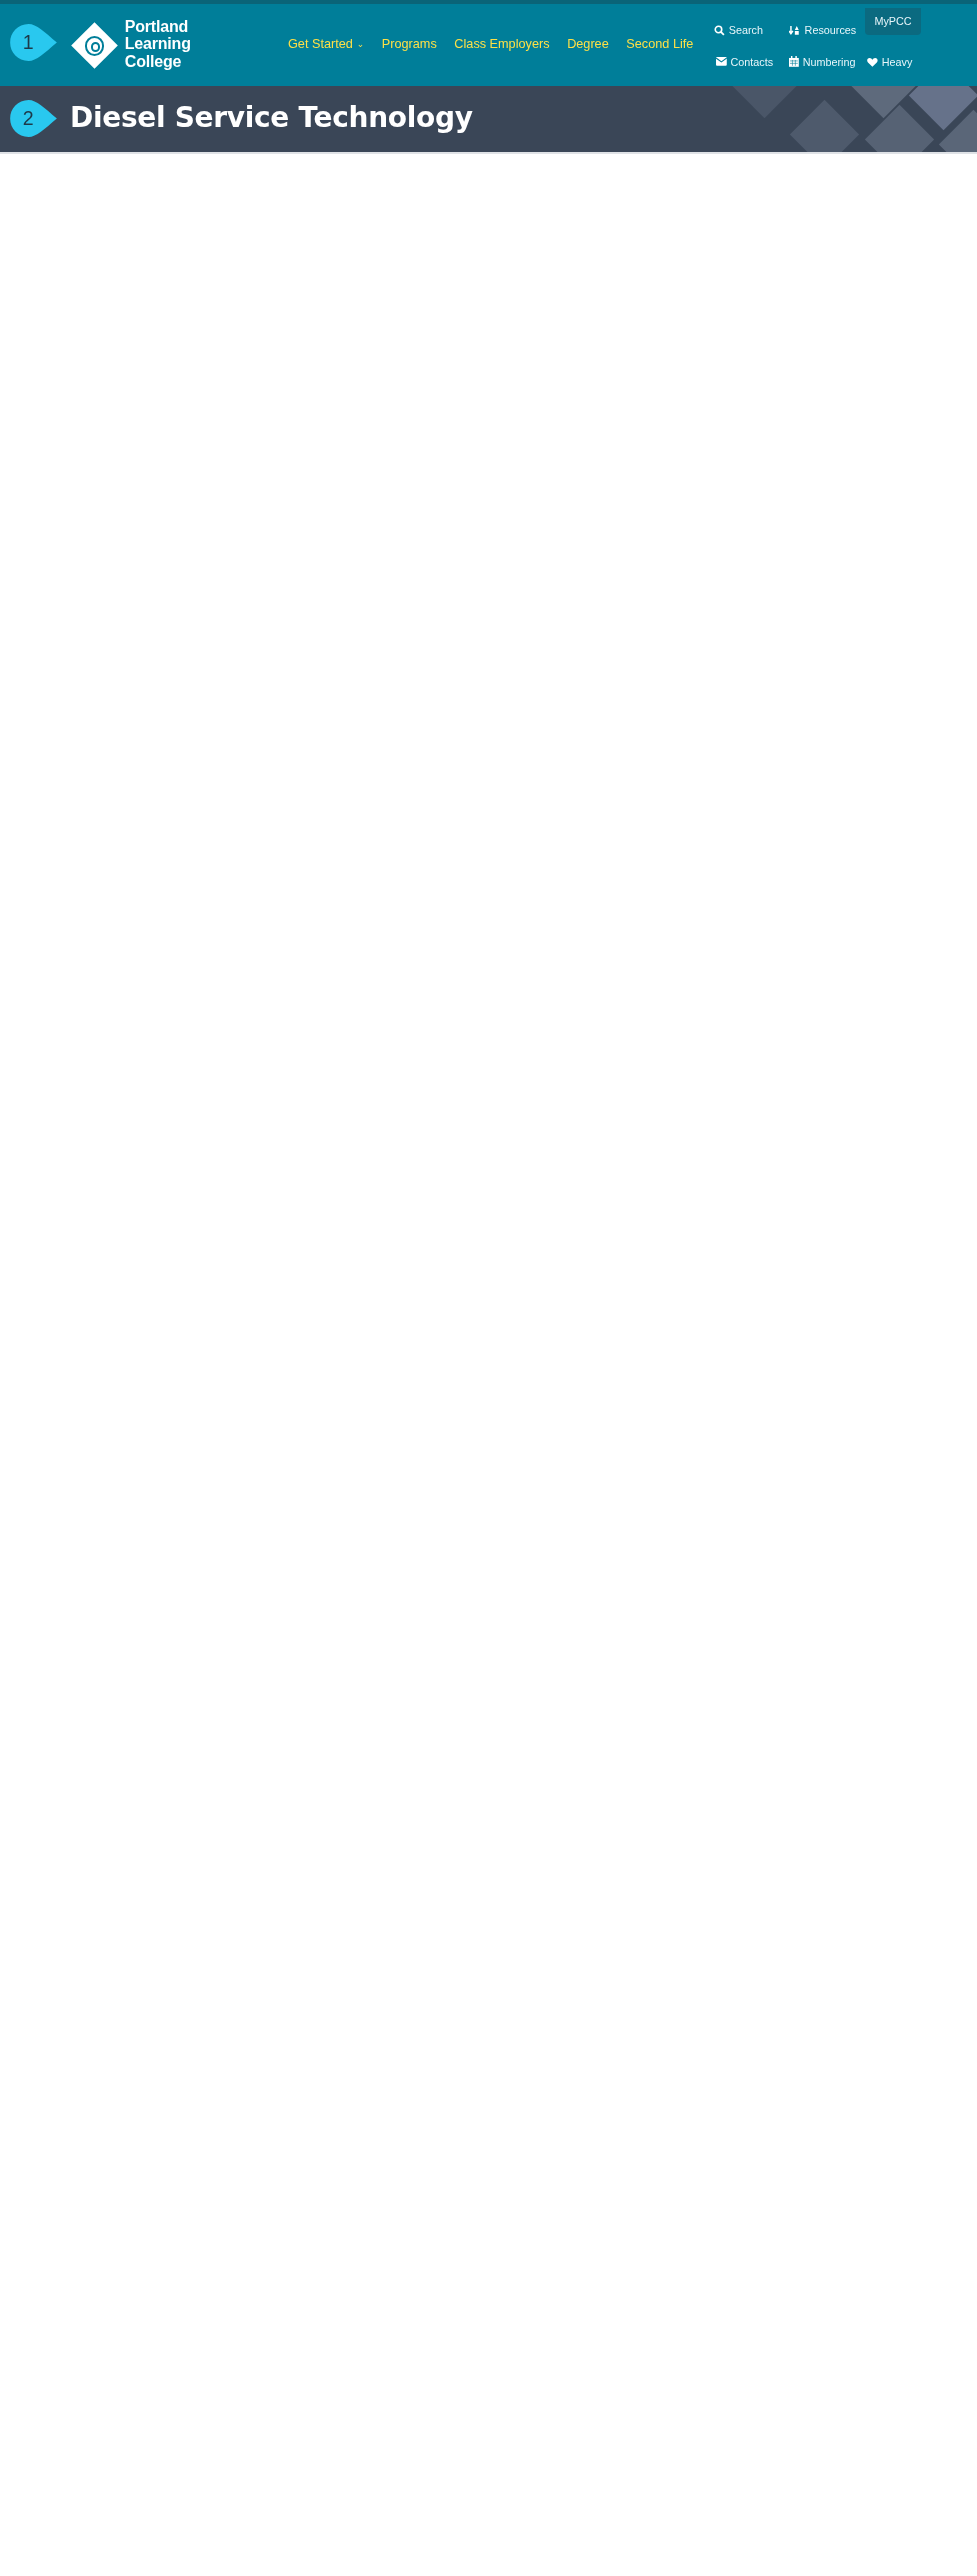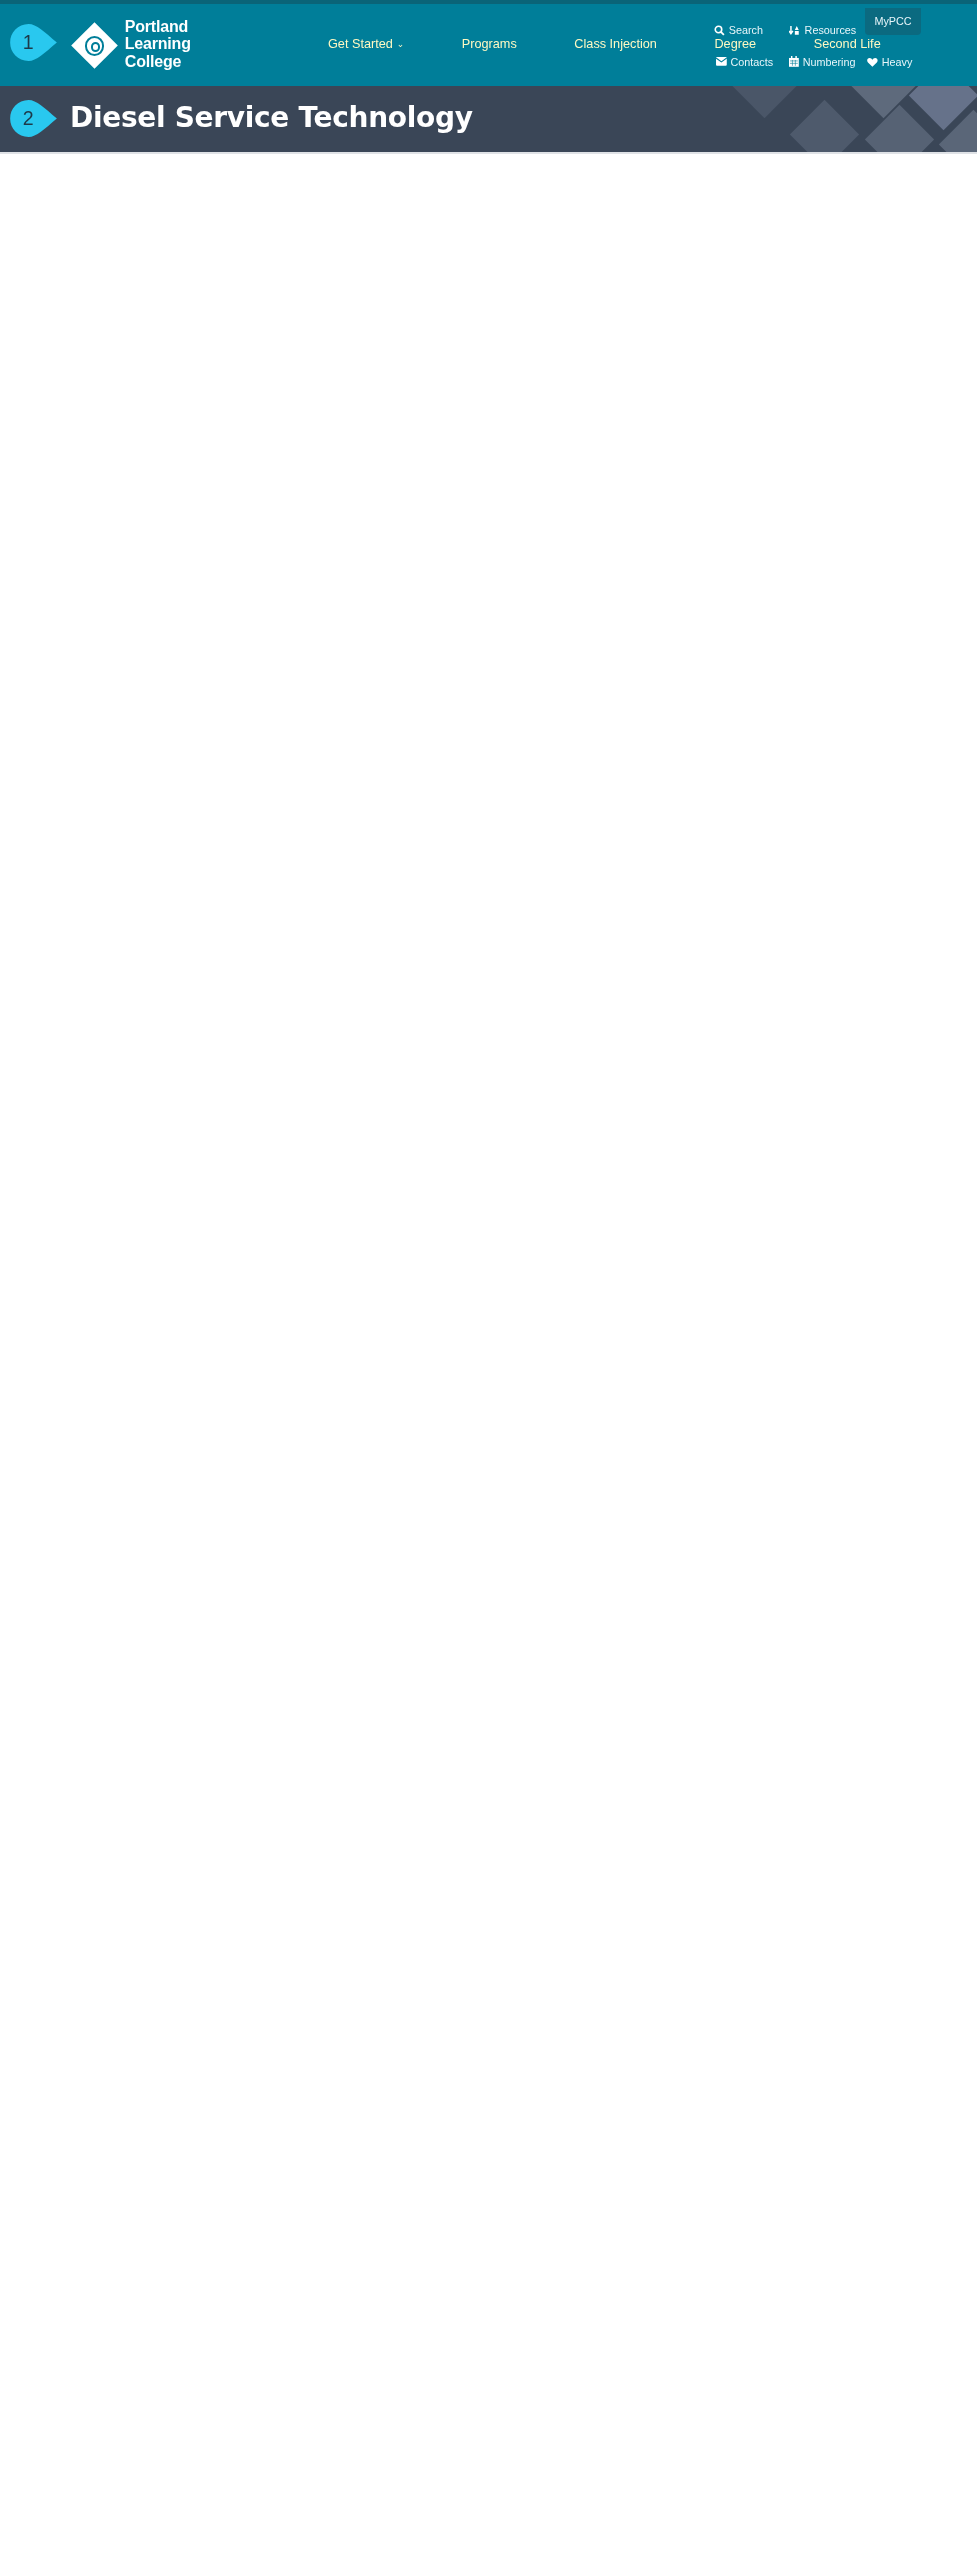--- a/index.html
+++ b/index.html
@@ -10,21 +10,21 @@
   
   .topbar { height: 3.9px; background: #0a6478; }
   .header { height: 82px; background: #007e99; position: relative; }
   .logo { position: absolute; left: 70px; top: 13.7px; display: flex; align-items: center; }
   .logo-diamond { width: 45px; height: 45px; position: relative; margin-right: 9.8px; }
   .logo-diamond .dia { position: absolute; left: 7.8px; top: 7.8px; width: 33px; height: 33px; background: #fff; transform: rotate(45deg); }
   .logo-diamond .swirl { position: absolute; left: 14.7px; top: 14.7px; width: 19.6px; height: 19.6px; border: 2.9px solid #007e99; border-radius: 50%; }
   .logo-diamond .swirl::after { content: ""; position: absolute; left: 3.9px; top: 3.9px; width: 5.9px; height: 5.9px; border: 2px solid #007e99; border-radius: 50%; }
   .logo-text { color: #fff; font-family: "Liberation Sans", sans-serif; font-weight: 700; font-size: 16px; line-height: 17.6px; letter-spacing: -0.2px; }
   .mainnav { position: absolute; left: 288px; top: 33px; display: flex; gap: 17.6px; }
-  .mainnav a { color: #fef9c3; text-decoration: none; font-size: 12.7px; font-family: "Liberation Sans", sans-serif; margin-left: 40px; }
+  .mainnav a { color: #fde047; text-decoration: none; font-size: 12.7px; font-family: "Liberation Sans", sans-serif; }
   .chev { display: inline-block; font-size: 8.8px; margin-left: 3.9px; transform: translateY(-1px); }
   .utilnav { position: absolute; left: 709px; top: 0; width: 215px; height: 82px; }
   .util-item { position: absolute; color: #e8f6fa; font-size: 10.8px; font-family: "Liberation Sans", sans-serif; text-decoration: none; display: flex; align-items: center; gap: 3.9px; }
   .mypcc { position: absolute; left: 156px; top: 3.9px; width: 56px; height: 27px; background: #0b6a80; border-radius: 0 0 3.9px 3.9px; color: #e8f6fa; font-size: 10.8px; font-family: "Liberation Sans", sans-serif; display: flex; align-items: center; justify-content: center; text-decoration: none; }
 
   
   .banner { height: 68px; background: #3a4657; position: relative; overflow: hidden; border-bottom: 2px solid #dfe2e6; }
   .banner h1 { position: absolute; left: 70px; top: 15.6px; color: #fff; font-size: 28px; font-weight: 700; letter-spacing: -0.3px; }
   .banner .dm { position: absolute; width: 49px; height: 49px; background: #5a6678; transform: rotate(45deg); }
 
@@ -120,21 +120,21 @@
       </div>
     <div class="logo-text" data-name="logo-wordmark">
       <div>Portland</div>
       <div>Learning</div>
       <div>College</div>
     </div>
   </a>
   <nav class="mainnav" data-name="main-nav">
     <a href="#" data-name="nav-get-started"><span>Get Started</span><span class="chev" data-name="chevron-down-icon">⌄</span></a>
     <a href="#" data-name="nav-programs">Programs</a>
-    <a href="#" data-name="nav-class-schedule">Class Injection</a>
+    <a href="#" data-name="nav-class-schedule">Class Employers</a>
     <a href="#" data-name="nav-about">Degree</a>
     <a href="#" data-name="nav-student-life">Second Life</a>
   </nav>
   <div class="utilnav" data-name="utility-nav">
     <a class="util-item" href="#" style="left:5px;top:20.5px" data-name="search-link">
       <svg width="10.8" height="10.8" viewBox="0 0 12 12" data-name="search-icon">
           <circle cx="5" cy="5" r="3.6" fill="none" stroke="#fff" stroke-width="1.8"></circle>
           <line x1="7.6" y1="7.6" x2="11" y2="11" stroke="#fff" stroke-width="2"></line>
         </svg>
       <span>Search</span>

